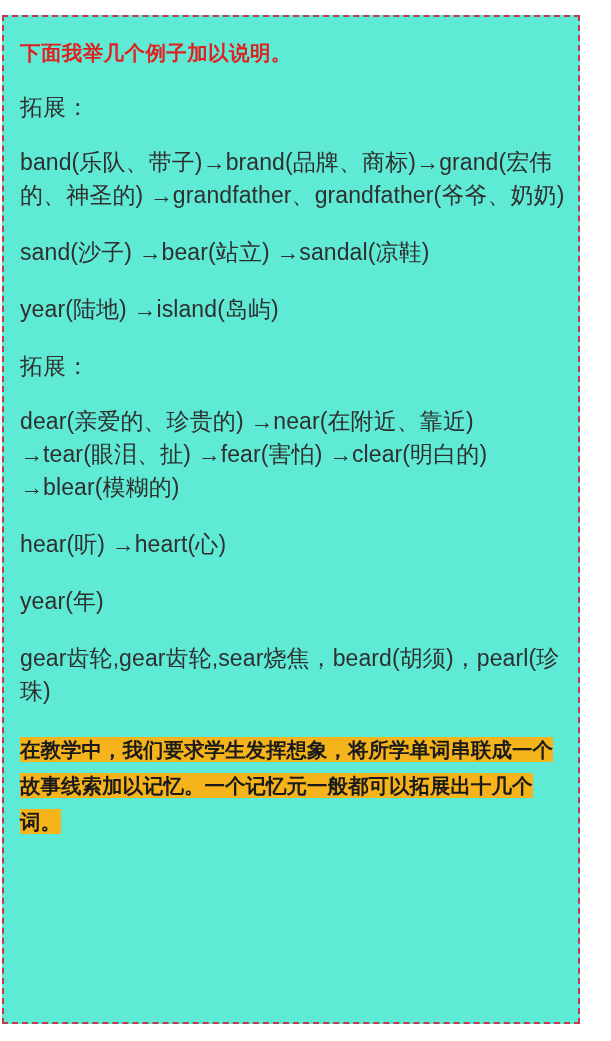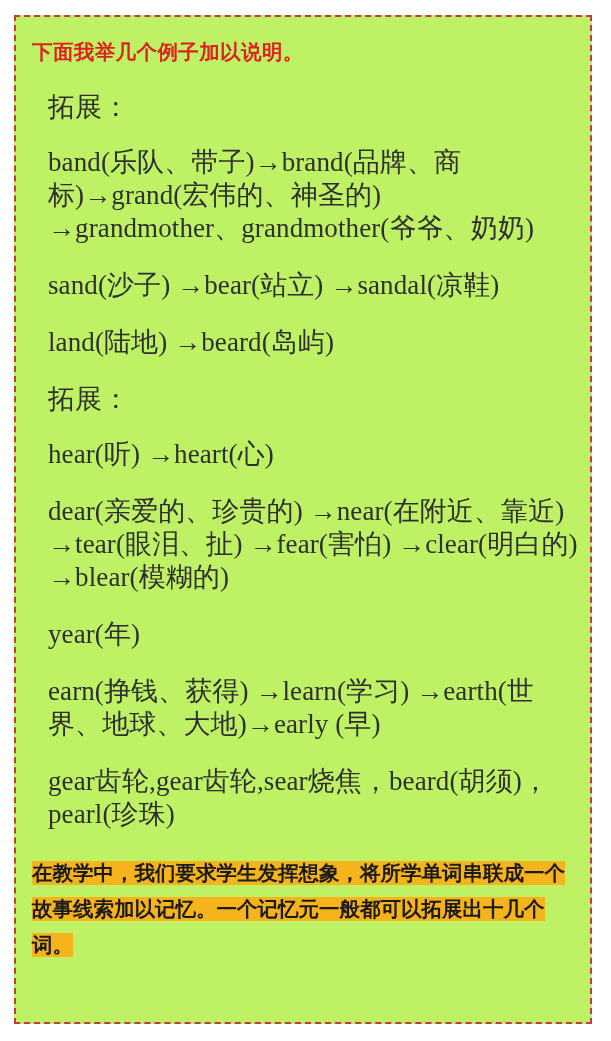--- a/index.html
+++ b/index.html
@@ -9,40 +9,39 @@
   }
   body {
     width: 611px;
     height: 1041px;
     overflow: hidden;
     font-family: "Liberation Sans", "DejaVu Sans", sans-serif;
   }
 
   #article-frame {
     position: absolute;
-    left: 14px;
+    left: 2px;
     top: 15px;
     width: 578px;
     height: 1009px;
     box-sizing: border-box;
     border: 2px dashed #c0394f;
-    background: #bef264;
-    font-family: Liberation Serif, serif;
+    background: #5eead4;
   }
 
   #article-body {
     position: absolute;
     left: 16px;
     top: 20px;
     width: 546px;
   }
 
   p.para {
-    margin: 0 0 24px 16px;
-    font-size: 27px;
+    margin: 0 0 24px 0;
+    font-size: 23px;
     line-height: 33px;
     color: #2f2f2f;
     letter-spacing: 0.1px;
     word-wrap: break-word;
     overflow-wrap: break-word;
   }
 
   p.heading-red {
     margin: 0 0 23px 0;
     font-size: 20.5px;
@@ -74,37 +73,36 @@
 <body>
 
 <div id="article-frame">
   <div id="article-body">
 
     <p class="heading-red">下面我举几个例子加以说明。</p>
 
 
     <p class="para para-tight">拓展：</p>
 
-    <p class="para">band(乐队、带子)→brand(品牌、商标)→grand(宏伟的、神圣的) →grandmother、grandmother(爷爷、奶奶)</p>
+    <p class="para">band(乐队、带子)→brand(品牌、商标)→grand(宏伟的、神圣的) →grandfather、grandfather(爷爷、奶奶)</p>
 
 
     <p class="para">sand(沙子) →bear(站立) →sandal(凉鞋)</p>
 
-    <p class="para">land(陆地) →beard(岛屿)</p>
+    <p class="para">year(陆地) →island(岛屿)</p>
 
 
     <p class="para para-tight">拓展：</p>
 
+    <p class="para">dear(亲爱的、珍贵的) →near(在附近、靠近) →tear(眼泪、扯) →fear(害怕) →clear(明白的) →blear(模糊的)</p>
+
     <p class="para">hear(听) →heart(心)</p>
-
-    <p class="para">dear(亲爱的、珍贵的) →near(在附近、靠近) →tear(眼泪、扯) →fear(害怕) →clear(明白的) →blear(模糊的)</p>
 
 
     <p class="para">year(年)</p>
 
-    <p class="para">earn(挣钱、获得) →learn(学习) →earth(世界、地球、大地)→early (早)</p>
 
     <p class="para">gear齿轮,gear齿轮,sear烧焦，beard(胡须)，pearl(珍珠)</p>
 
     <p class="highlight-para"><span class="hl">在教学中，我们要求学生发挥想象，将所学单词串联成一个故事线索加以记忆。一个记忆元一般都可以拓展出十几个词。</span></p>
 
   </div>
 </div>
 
 </body></html>

